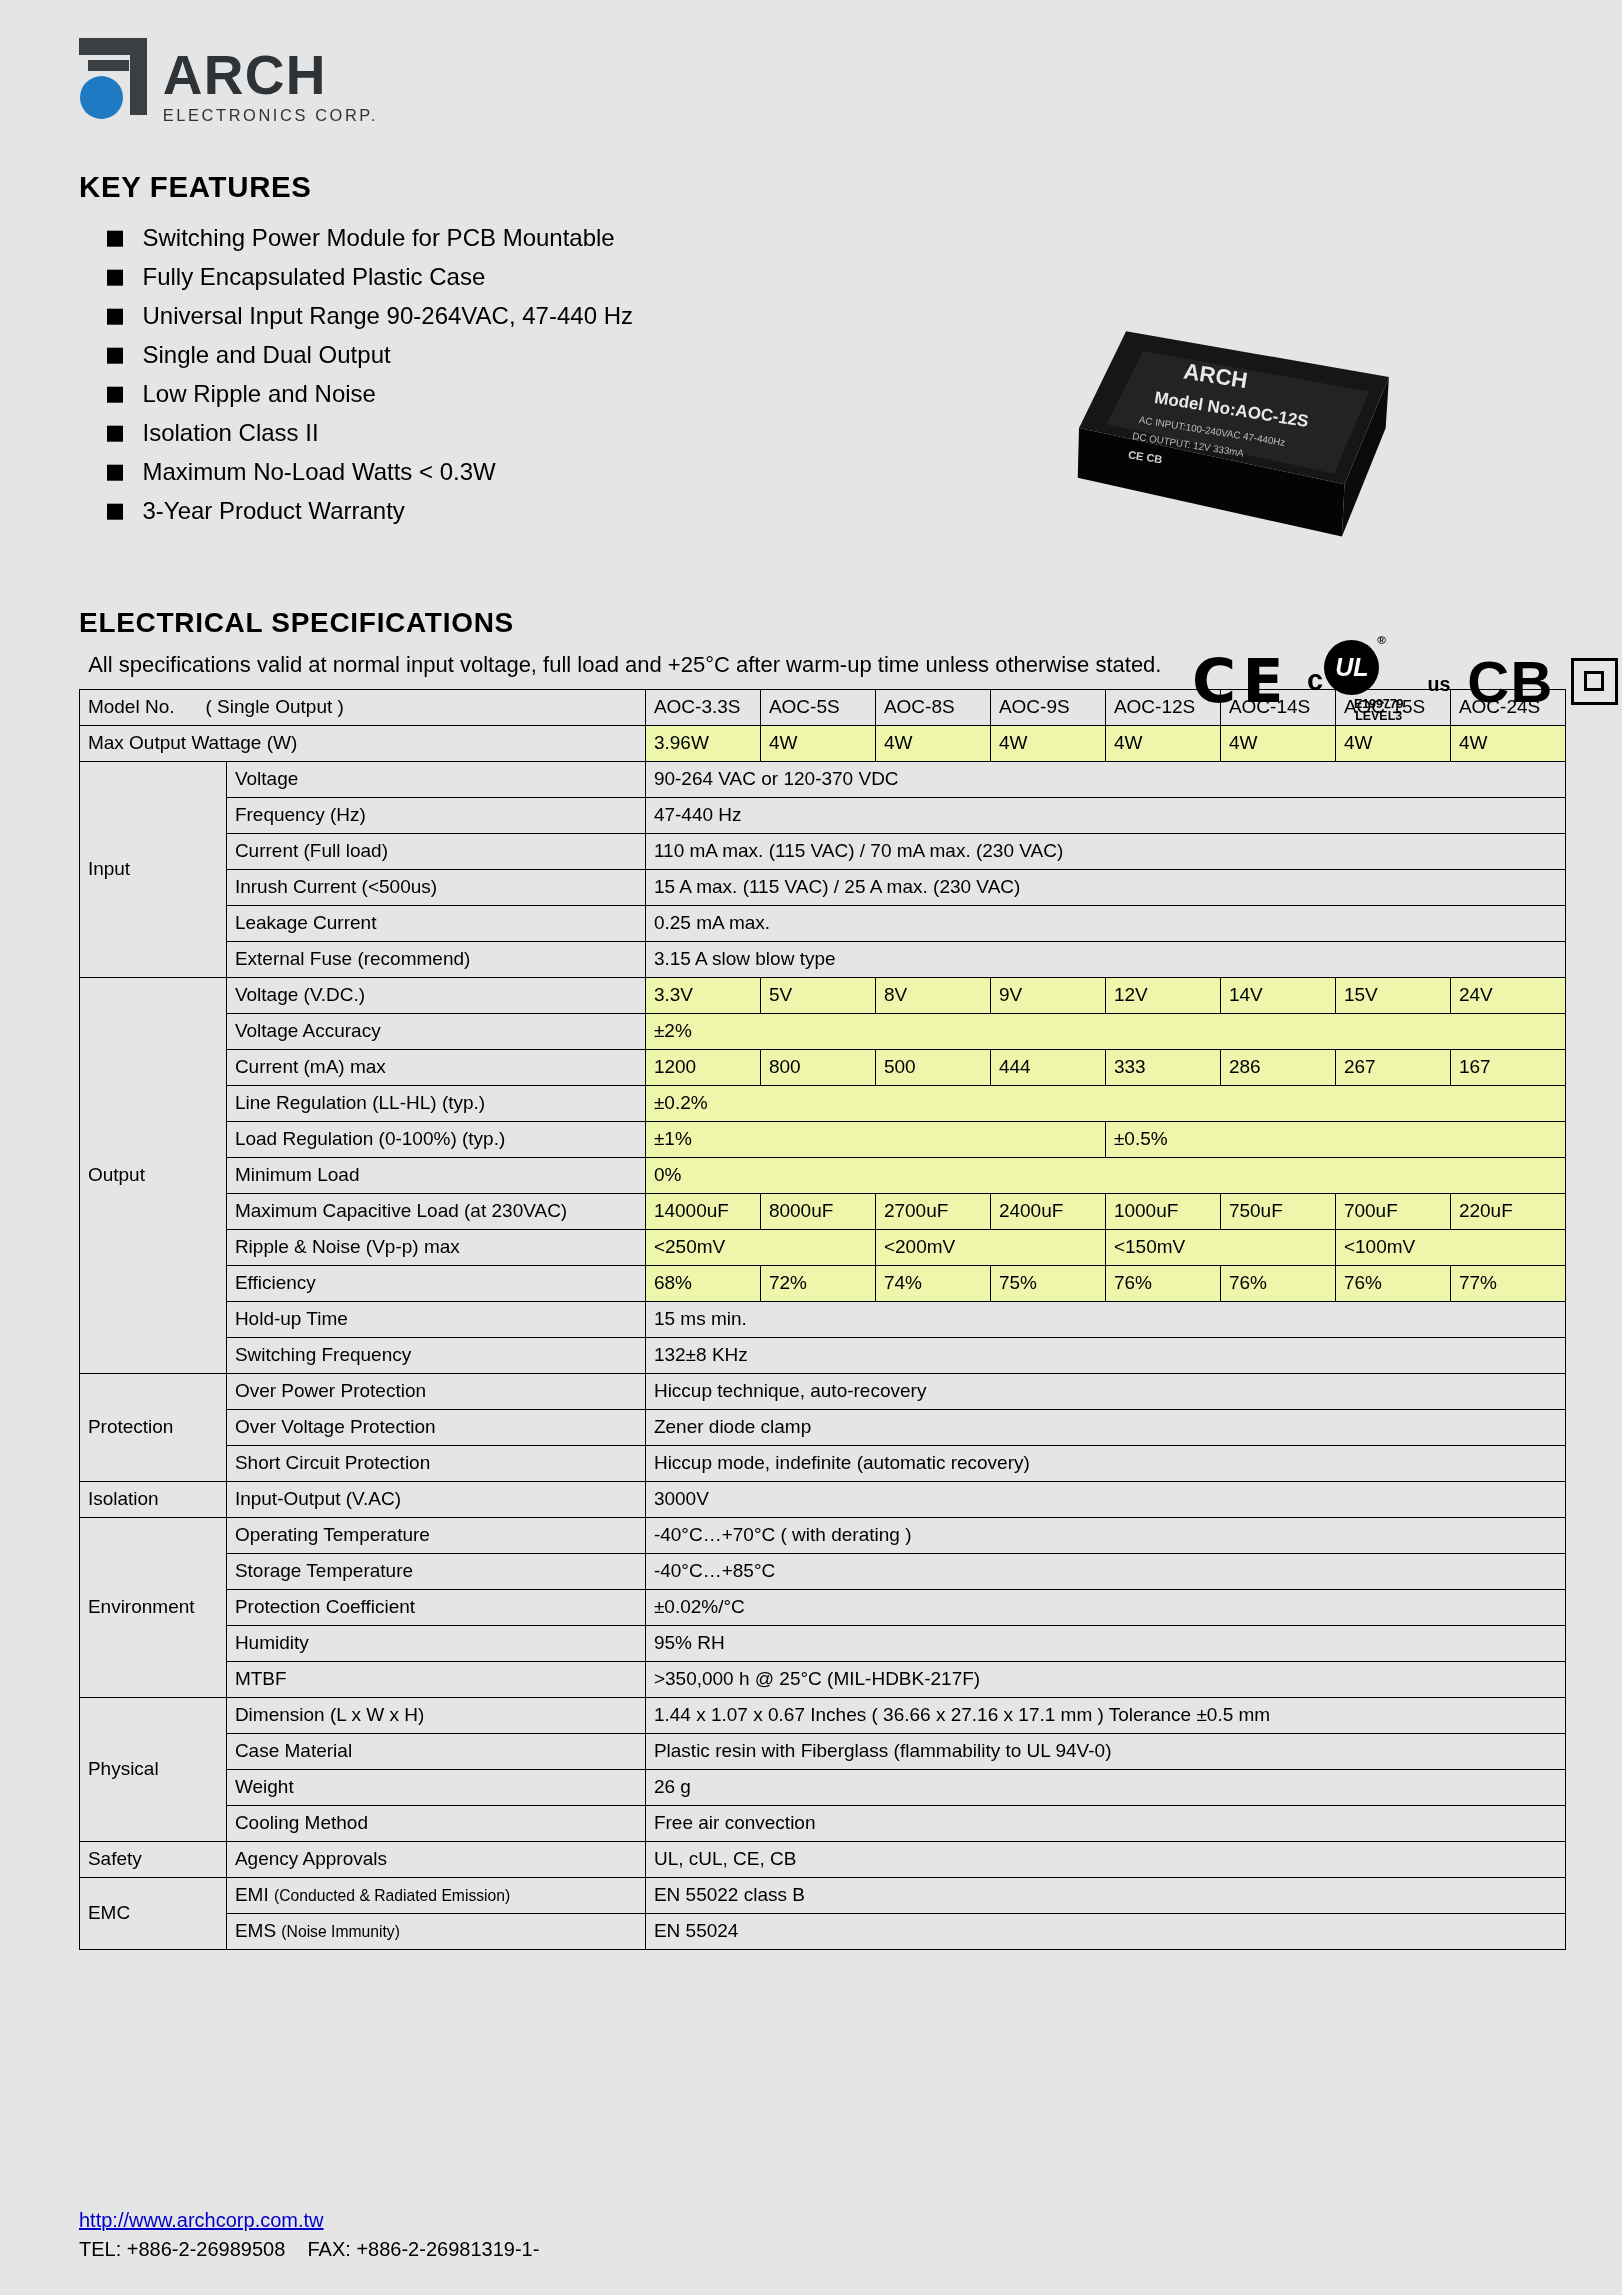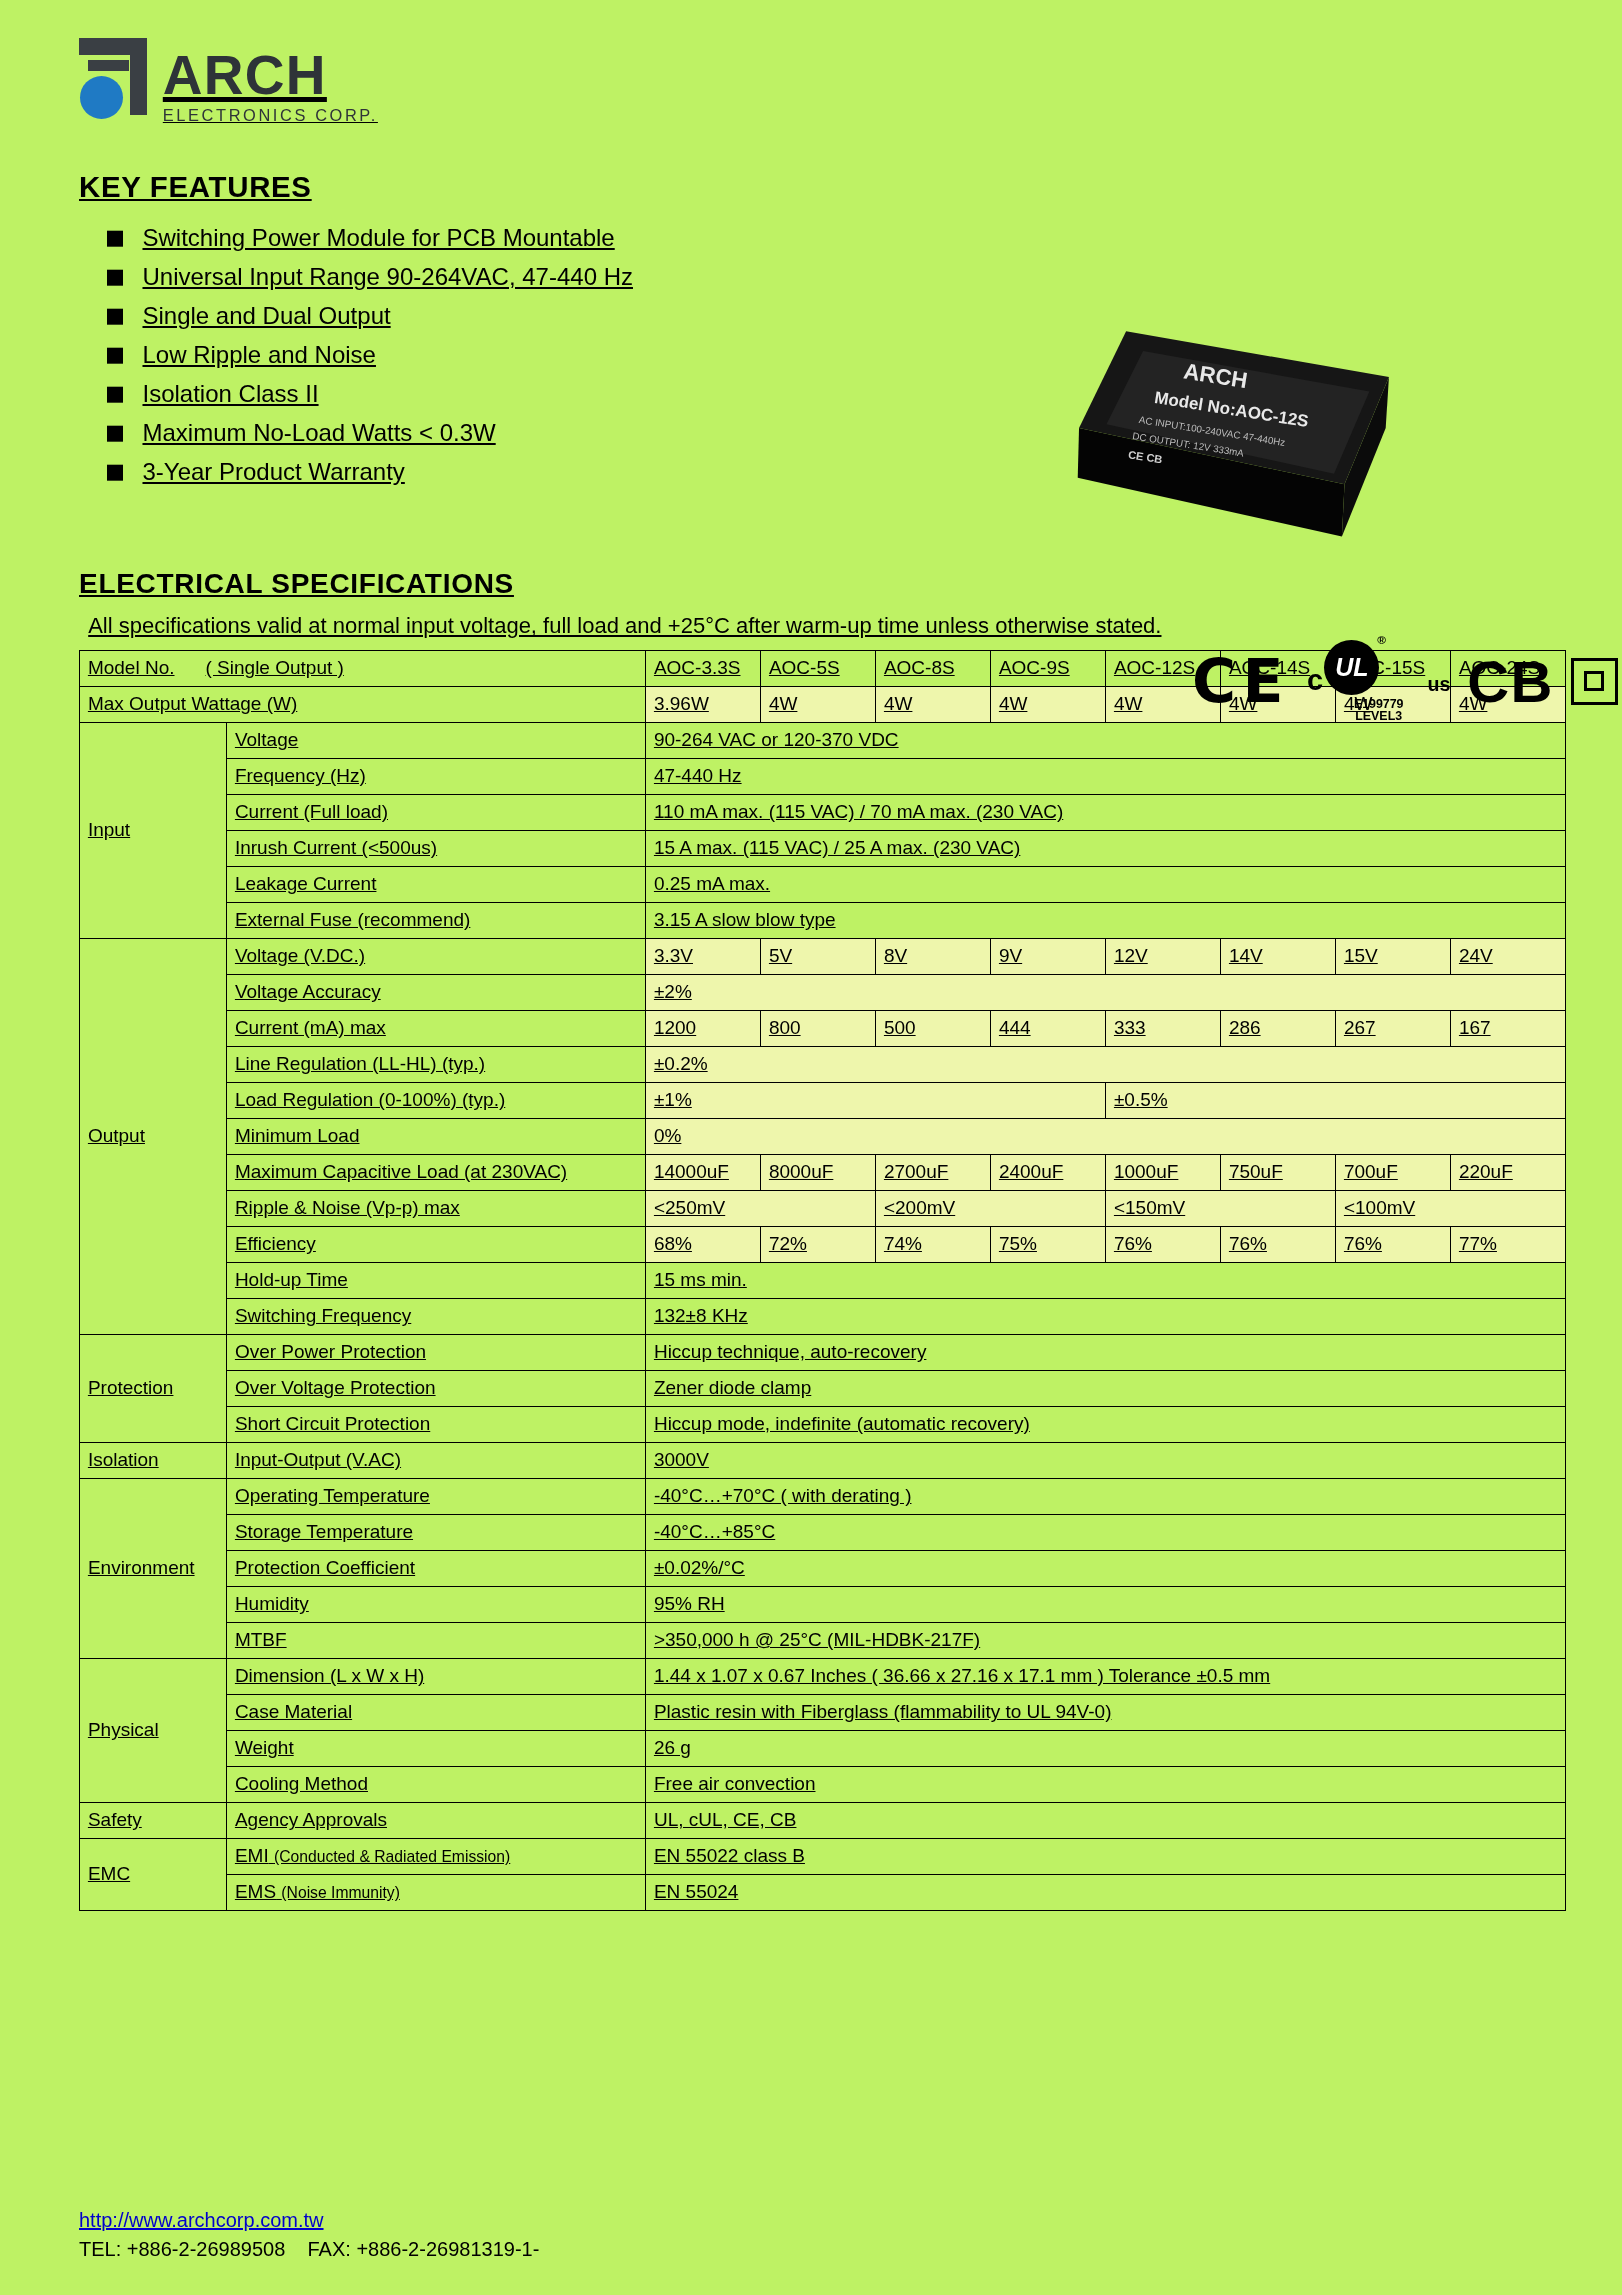--- a/index.html
+++ b/index.html
@@ -1,17 +1,17 @@
 <!DOCTYPE html>
 <html style="font-size:10.5px"><head>
 <meta charset="utf-8">
 <style>
   * { margin:0; padding:0; box-sizing:border-box; }
   body { background:#888; font-family:"Liberation Sans", sans-serif; color:#000; }
-  .page { position:relative; width:1622px; height:2295px; background:#bef264; margin:0 auto; overflow:hidden;text-decoration:underline; }
+  .page { position:relative; width:1622px; height:2295px; background:#e5e5e5; margin:0 auto; overflow:hidden; }
 
   
   .header { display:flex; justify-content:space-between; align-items:flex-start; padding:38px 79px 0 79px; }
   .logo-block { display:flex; align-items:flex-end; gap:11.8px; }
   .logo-icon { position:relative; width:72px; height:85px; }
   .logo-icon .bar-v { position:absolute; right:3.9px; top:0; width:17px; height:77px; background:#3a3f44; }
   .logo-icon .bar-h { position:absolute; left:0; top:0; width:68px; height:17px; background:#3a3f44; }
   .logo-icon .bar-h2 { position:absolute; left:9.2px; top:22px; width:41px; height:10.5px; background:#3a3f44; }
   .logo-icon .ball { position:absolute; left:1.3px; bottom:3.9px; width:43px; height:43px; border-radius:50%; background:#1f7ac4; }
   .logo-texts { line-height:1; }
@@ -91,20 +91,21 @@
         <div class="logo-sub">ELECTRONICS CORP.</div>
       </div>
     </div>
   </div>
 
 
   <div class="features">
     <div class="features-title">KEY FEATURES</div>
     <ul class="features-list">
       <li class="feature"><span class="sq"></span><span>Switching Power Module for PCB Mountable</span></li>
+      <li class="feature"><span class="sq"></span><span>Fully Encapsulated Plastic Case</span></li>
       <li class="feature"><span class="sq"></span><span>Universal Input Range 90-264VAC, 47-440 Hz</span></li>
       <li class="feature"><span class="sq"></span><span>Single and Dual Output</span></li>
       <li class="feature"><span class="sq"></span><span>Low Ripple and Noise</span></li>
       <li class="feature"><span class="sq"></span><span>Isolation Class II</span></li>
       <li class="feature"><span class="sq"></span><span>Maximum No-Load Watts &lt; 0.3W</span></li>
       <li class="feature"><span class="sq"></span><span>3-Year Product Warranty</span></li>
     </ul>
   </div>
 
   <div class="photo">

